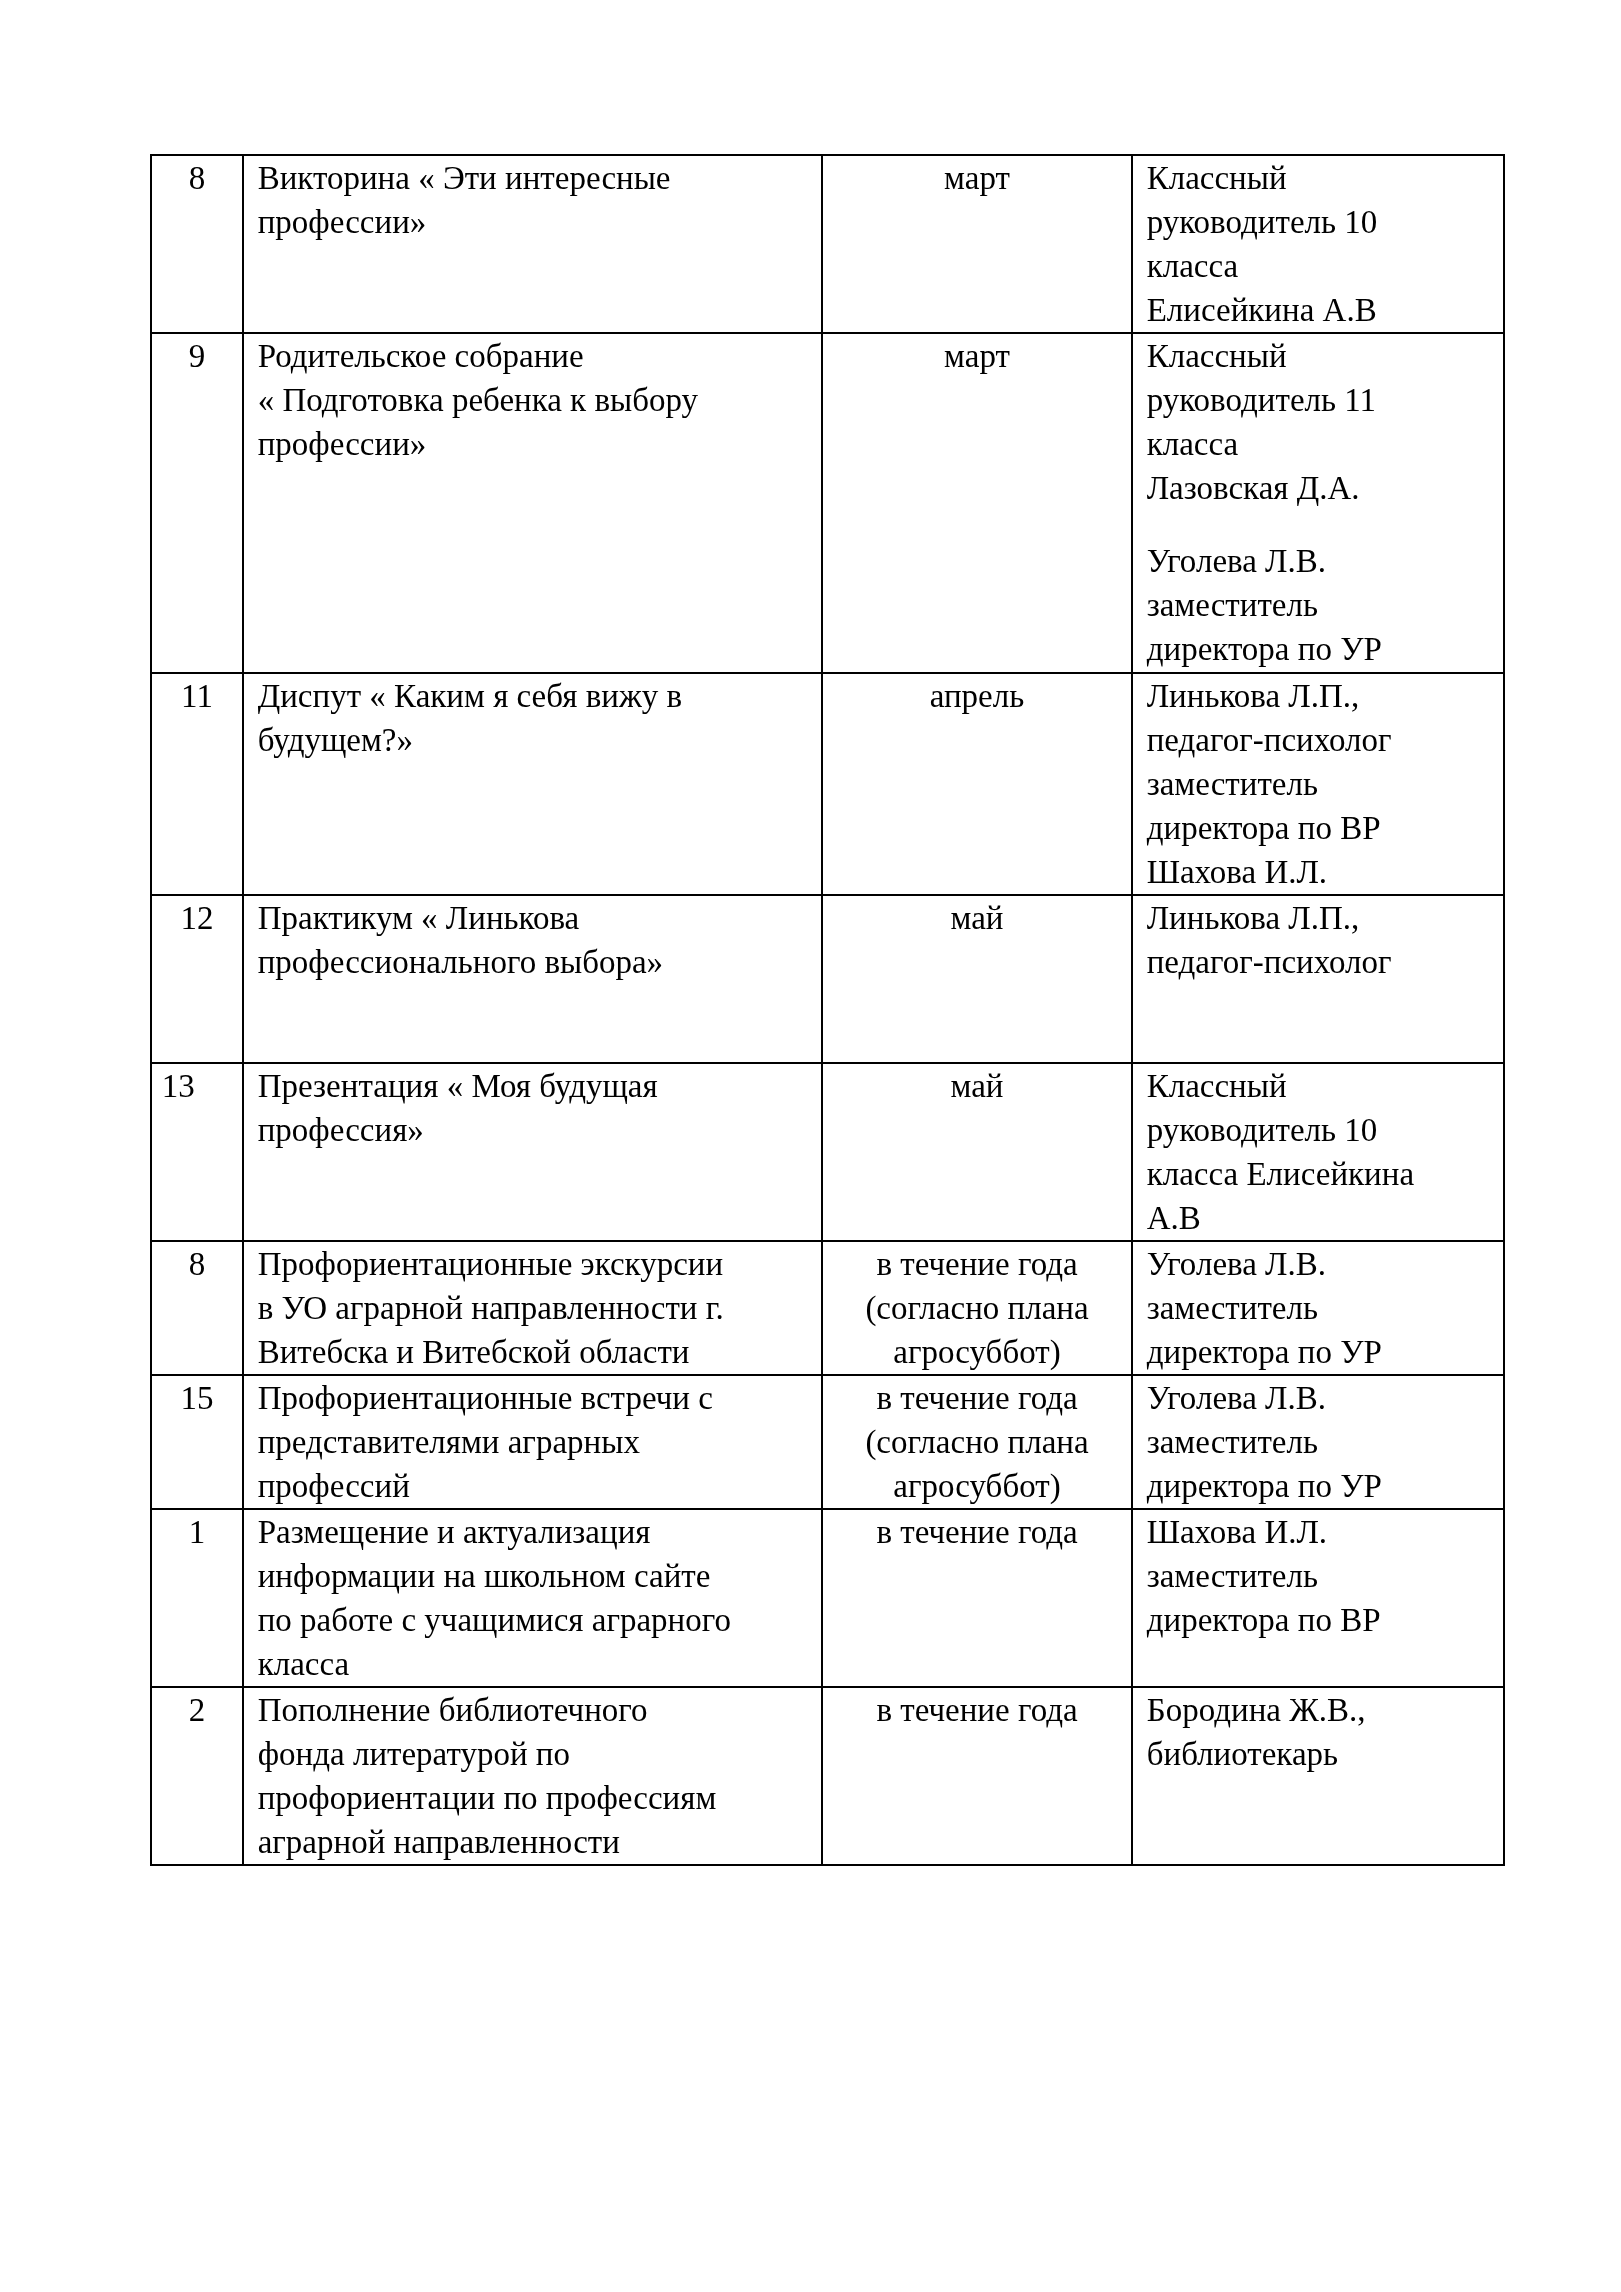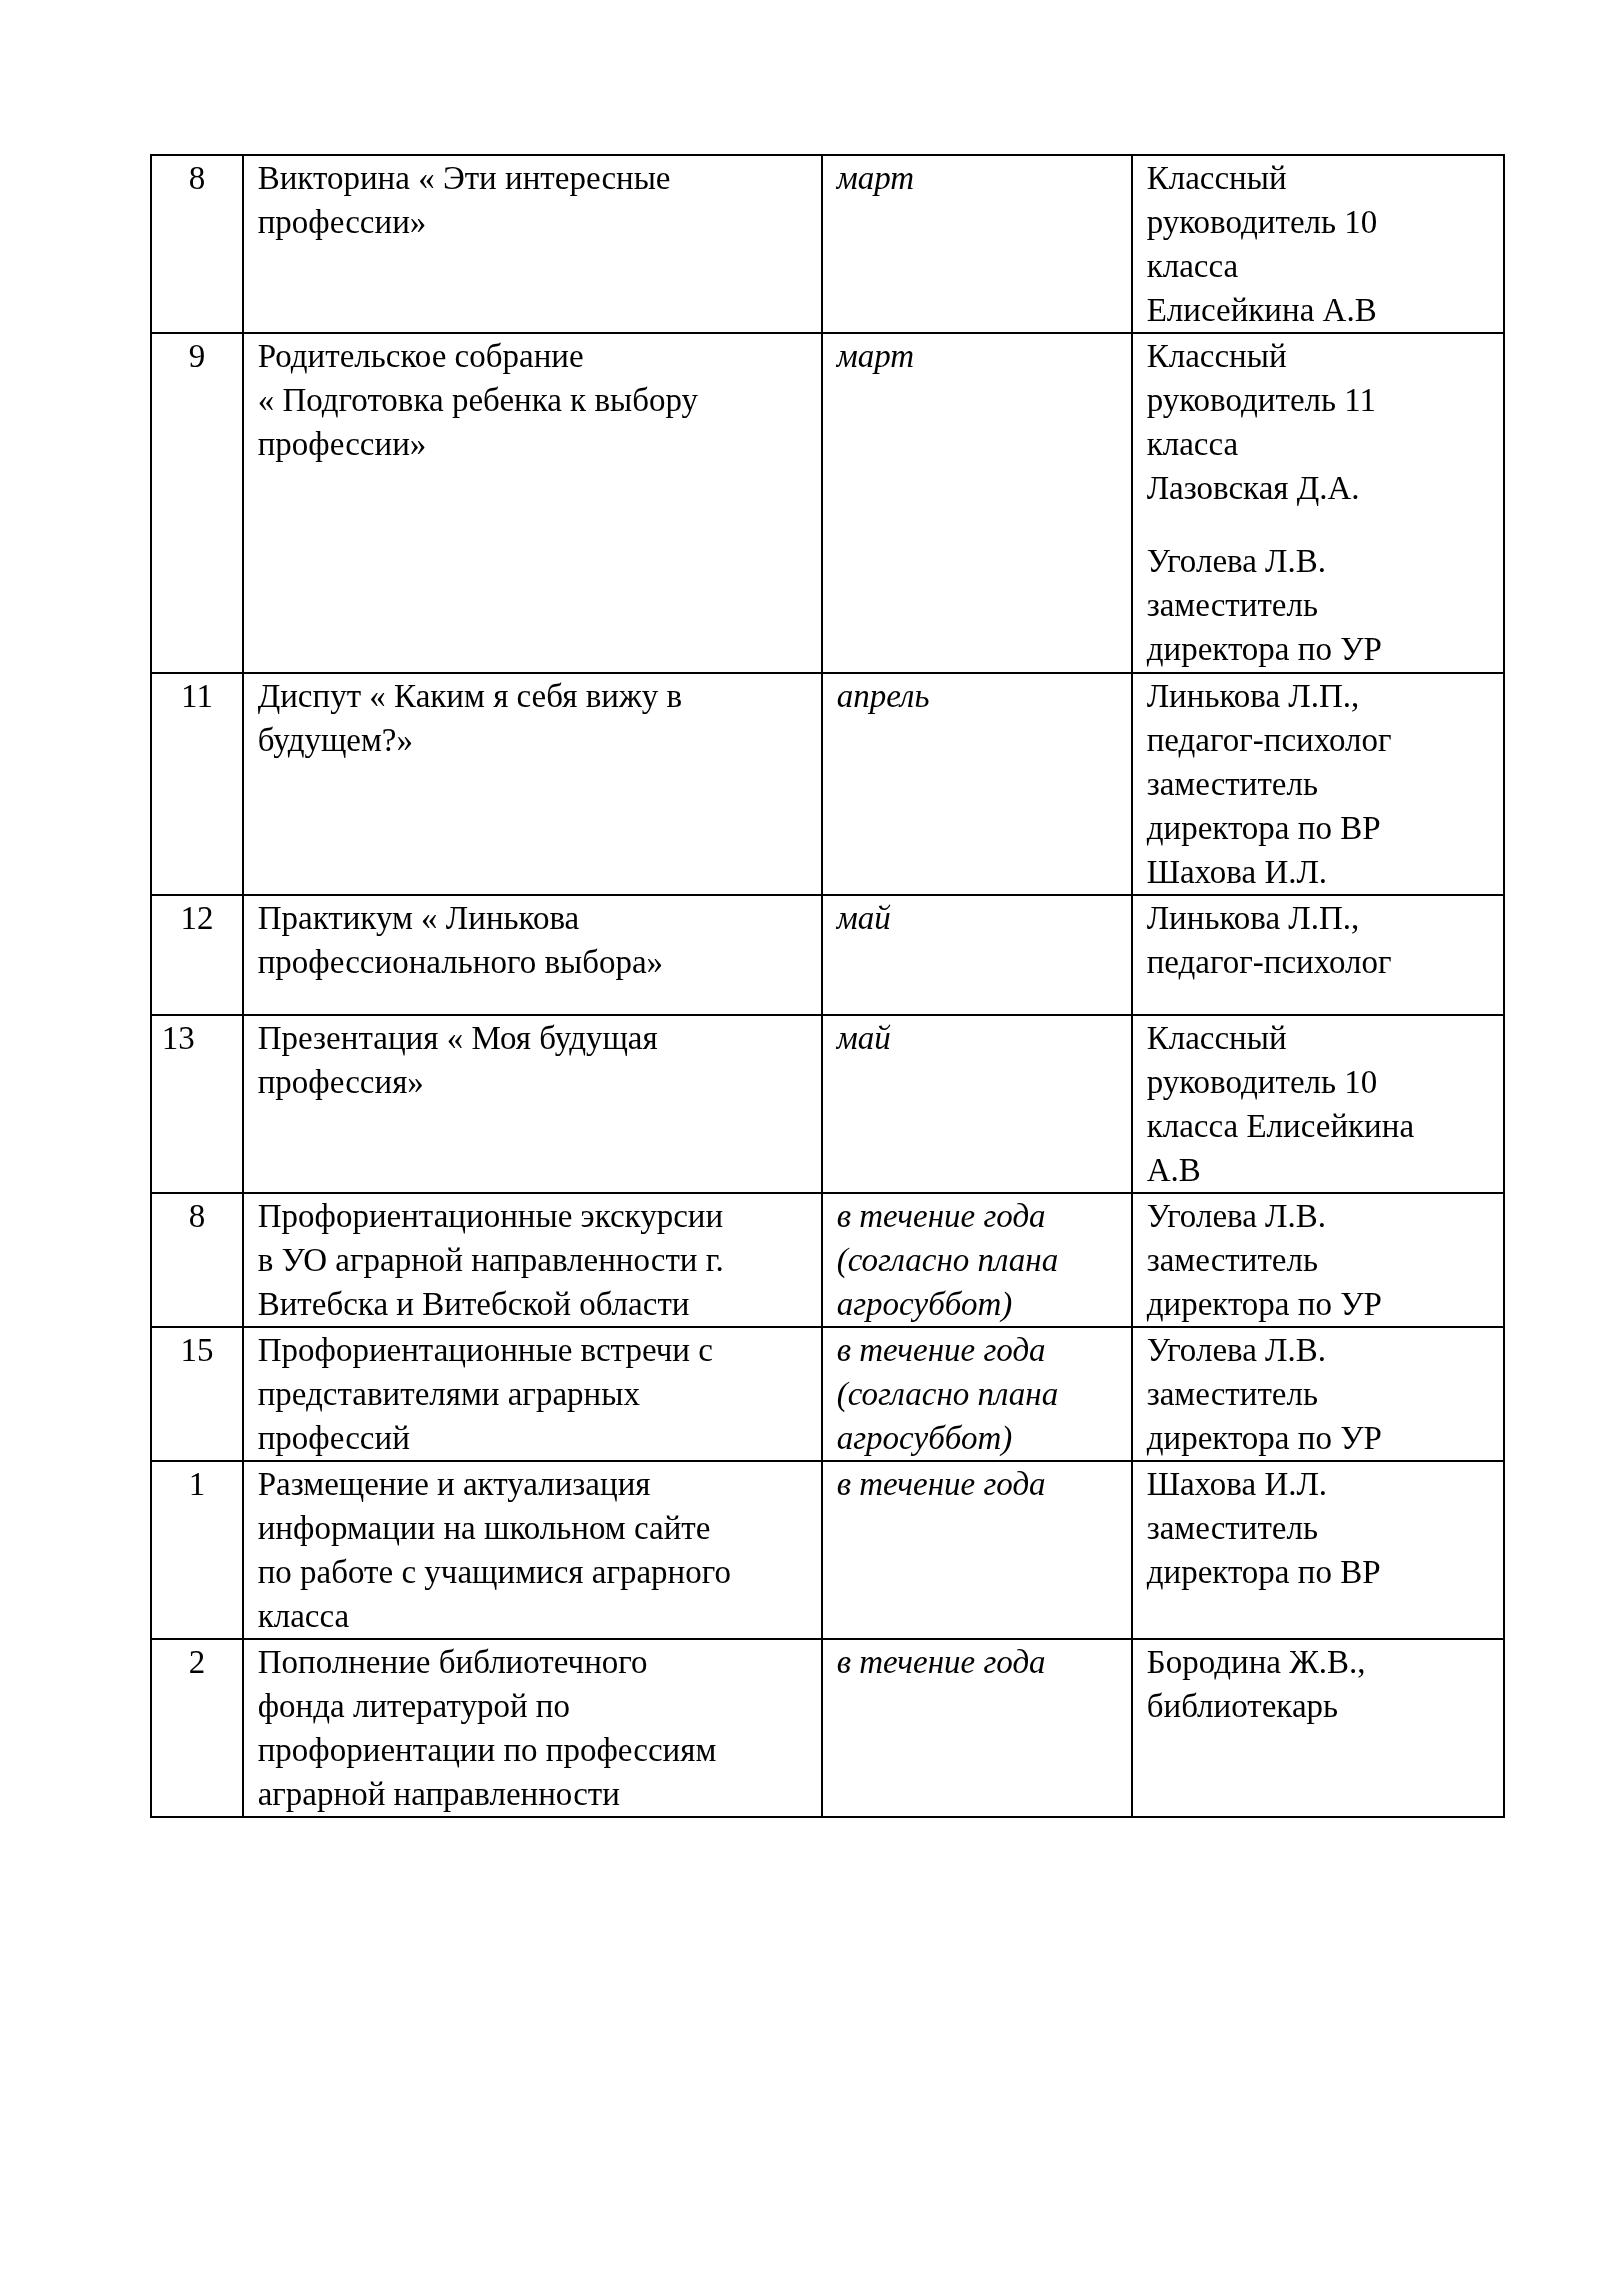--- a/index.html
+++ b/index.html
@@ -6,21 +6,21 @@
   body { width:1621px; height:2293px; position:relative; overflow:hidden;
          font-family:"Liberation Serif", serif; color:#000; }
   table.plan { position:absolute; left:150px; top:154px; width:1354px;
                border-collapse:collapse; table-layout:fixed;
                font-size:33px; line-height:44px; }
   table.plan td { border:2px solid #000; vertical-align:top; padding:0 13.7px 0 13.7px; }
   col.c-num { width:92px; } col.c-event { width:579px; }
   col.c-date { width:310px; } col.c-resp { width:372px; }
   td.num { text-align:center; padding:0 3.9px; }
   td.num.left { text-align:left; padding-left:9.8px;border-radius:13px; }
-  td.date { padding:0 5.9px;font-style:italic; }
+  td.date { text-align:center; padding:0 5.9px; }
   td.section { text-align:center; }
   .line { display:block; white-space:nowrap; }
   .gap { display:block; height:29px; }
 </style>
 </head>
 <body>
 
 <table class="plan">
   <colgroup>
       <col class="c-num">
@@ -76,21 +76,21 @@
           <span class="line">апрель</span>
         </td>
       <td>
           <span class="line">Линькова Л.П.,</span>
           <span class="line">педагог-психолог</span>
           <span class="line">заместитель</span>
           <span class="line">директора по ВР</span>
           <span class="line">Шахова И.Л.</span>
         </td>
     </tr>
-    <tr style="height:120px">
+    <tr style="height:168px">
       <td class="num">12</td>
       <td>
           <span class="line">Практикум « Линькова</span>
           <span class="line">профессионального выбора»</span>
         </td>
       <td class="date">
           <span class="line">май</span>
         </td>
       <td>
           <span class="line">Линькова Л.П.,</span>

